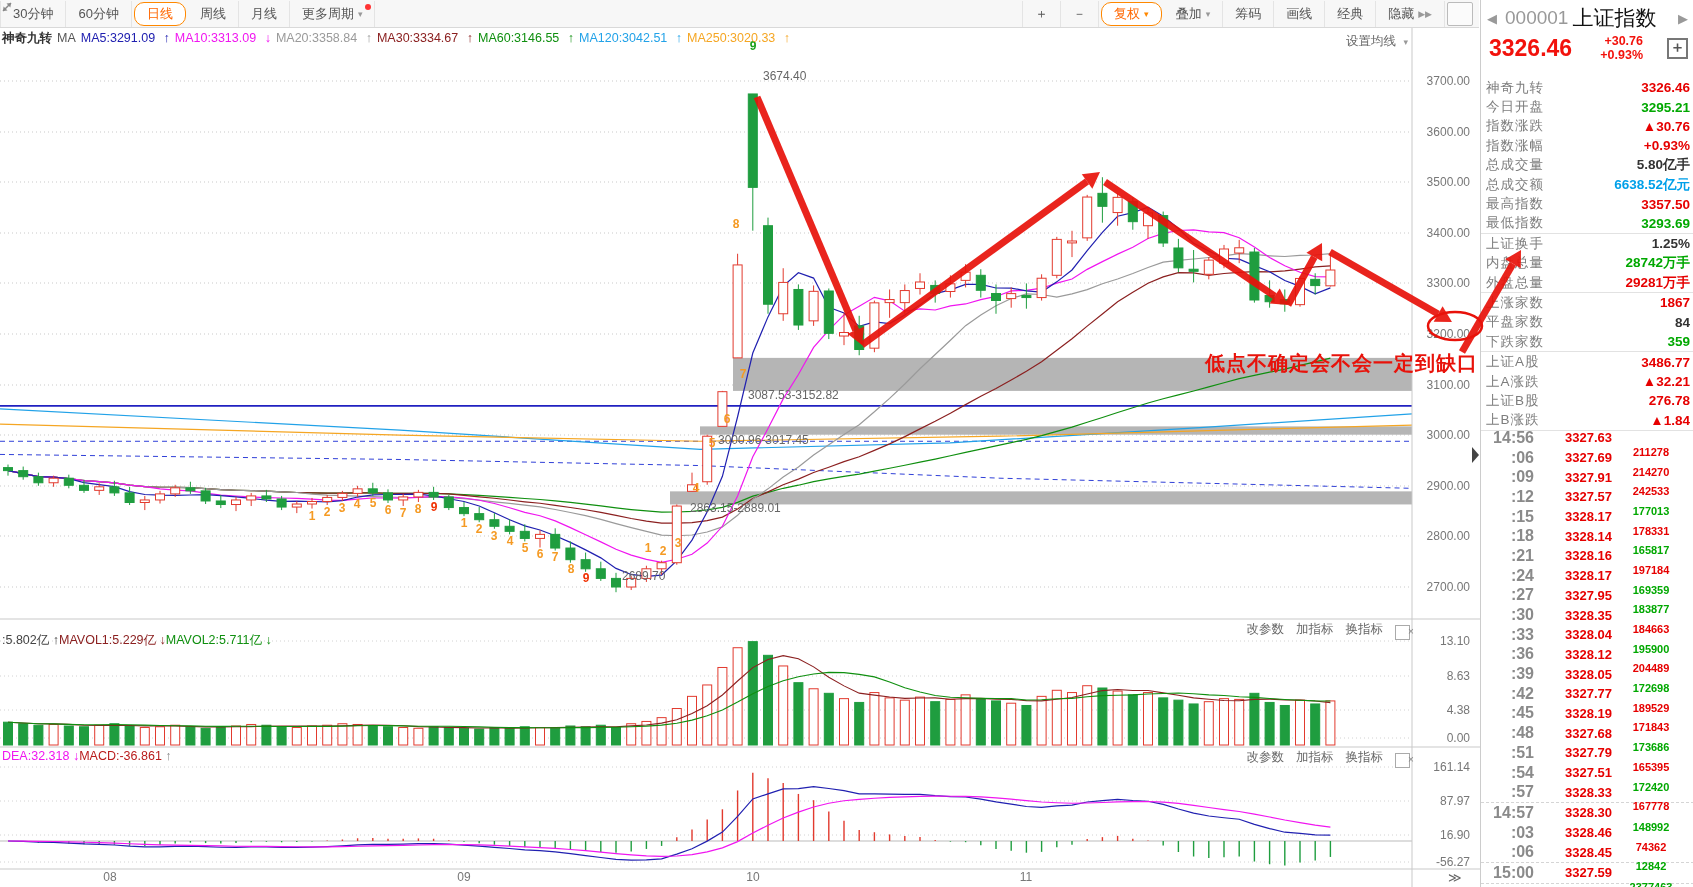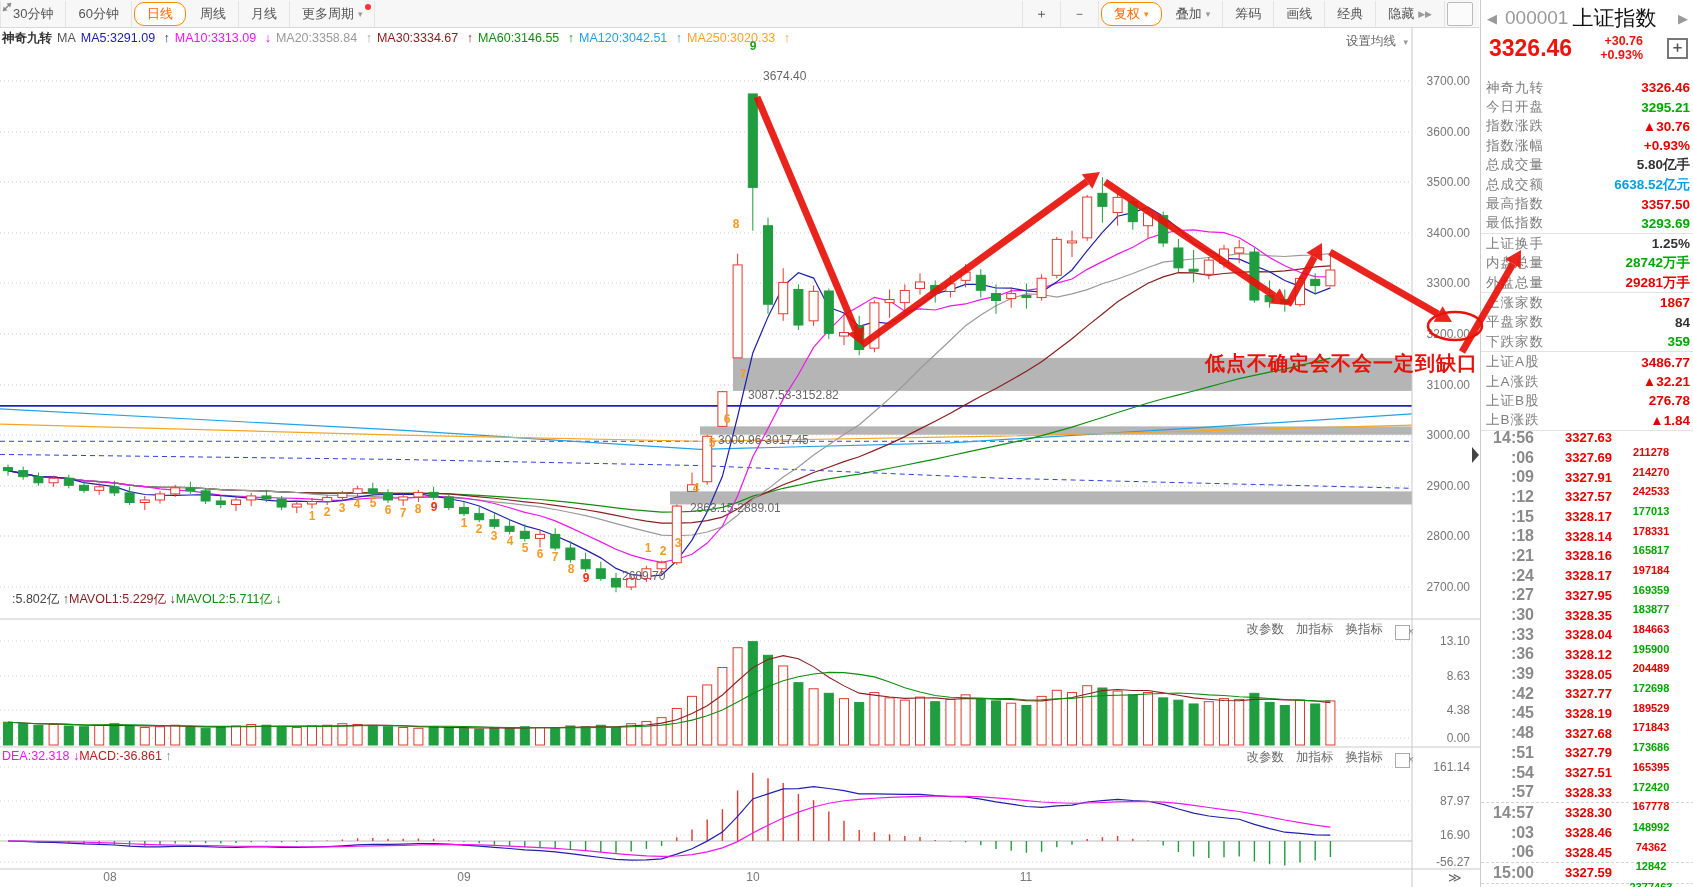--- a/index.html
+++ b/index.html
@@ -16,21 +16,21 @@
   .caret{font-size:9px;color:#999;margin-left:4px;}
   .tb-btn.active .caret{color:#f80;}
   .reddot{position:absolute;top:3px;right:3px;width:6px;height:6px;border-radius:50%;background:#f33;}
   .expand-box{width:24px;height:22px;border:1px solid #bbb;border-radius:2px;margin:0 6px 0 2px;
               display:flex;align-items:center;justify-content:center;background:#fbfbfb;}
   
   .hline{position:absolute;font-size:12.5px;white-space:nowrap;z-index:5;}
   #ma-header{left:2px;top:30px;}
   #ma-header span{margin-right:5px;}
   #settings-ma{left:1318px;top:33px;width:90px;color:#666;text-align:right;cursor:pointer;}
-  #vol-header{left:2px;top:591px;margin-left:10px;}
+  #vol-header{left:2px;top:632px;}
   #macd-header{left:2px;top:749px;}
   .pane-actions{position:absolute;left:1120px;width:290px;text-align:right;color:#666;z-index:5;font-size:12.5px;}
   .pane-actions span{margin-left:12px;cursor:pointer;}
   .close-box{display:inline-block;width:13px;height:13px;line-height:12px;border:1px solid #aaa;color:#888;
              text-align:center;font-size:10px;margin-left:10px;background:#fff;cursor:pointer;vertical-align:-2px;}
   
   #panel{position:absolute;left:1480px;top:0;width:213px;height:887px;background:#fff;z-index:10;
          border-left:1px solid #ccc;}
   #panel-head{position:relative;height:62px;}
   .ph-row1{display:flex;align-items:center;padding:4px 4px 0 4px;}

